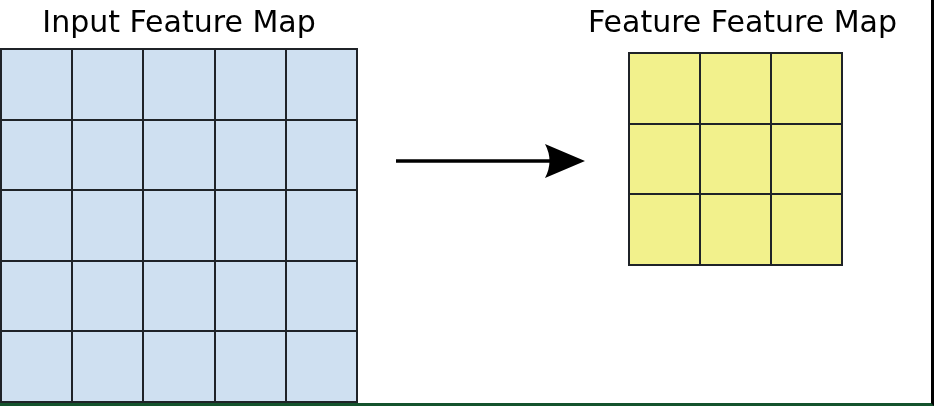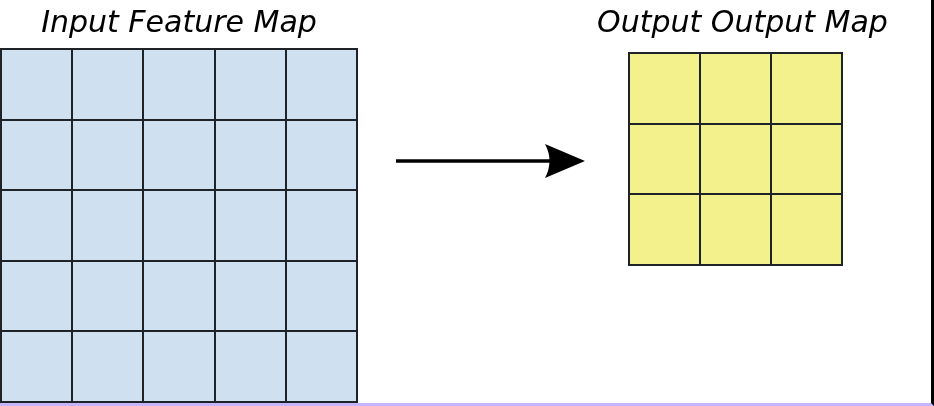--- a/index.html
+++ b/index.html
@@ -7,24 +7,23 @@
     padding: 0;
     background: #ffffff;
     font-family: "DejaVu Sans", "Liberation Sans", sans-serif;
   }
   .figure {
     position: relative;
     width: 934px;
     height: 406px;
     background: #ffffff;
     border-right: 3px solid #000000;
-    border-bottom: 3px solid #c4b5fd;
+    border-bottom: 3px solid #14532d;
     box-sizing: border-box;
     overflow: hidden;
-    font-style: italic;
   }
   .map-title {
     position: absolute;
     top: 3px;
     font-size: 30px;
     line-height: 38px;
     color: #000000;
     text-align: center;
     white-space: nowrap;
   }
@@ -48,21 +47,21 @@
     height: 46px;
   }
 </style>
 </head>
 <body>
 
 <div class="figure">
 
   <div class="map-title title-input">Input Feature Map</div>
 
-  <div class="map-title title-output">Output Output Map</div>
+  <div class="map-title title-output">Feature Feature Map</div>
 
   <div class="feature-grid grid-input" style="background: rgb(31, 35, 40); grid-template-columns: repeat(5, 1fr); grid-template-rows: repeat(5, 1fr);">
       <div class="cell" style="background: rgb(207, 224, 241);"></div>
       <div class="cell" style="background: rgb(207, 224, 241);"></div>
       <div class="cell" style="background: rgb(207, 224, 241);"></div>
       <div class="cell" style="background: rgb(207, 224, 241);"></div>
       <div class="cell" style="background: rgb(207, 224, 241);"></div>
       <div class="cell" style="background: rgb(207, 224, 241);"></div>
       <div class="cell" style="background: rgb(207, 224, 241);"></div>
       <div class="cell" style="background: rgb(207, 224, 241);"></div>

